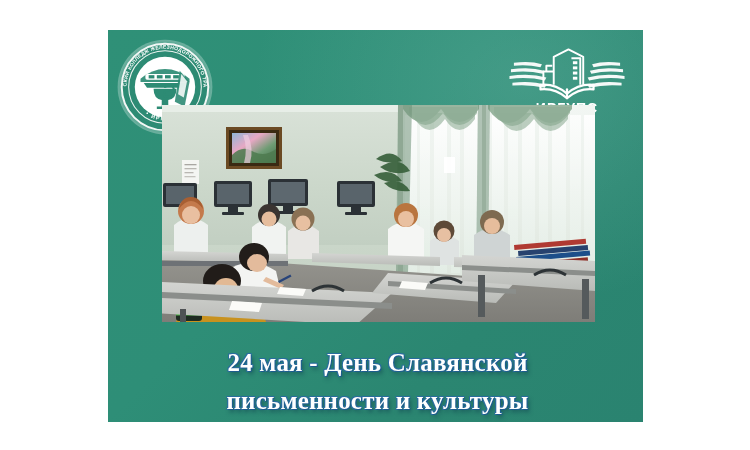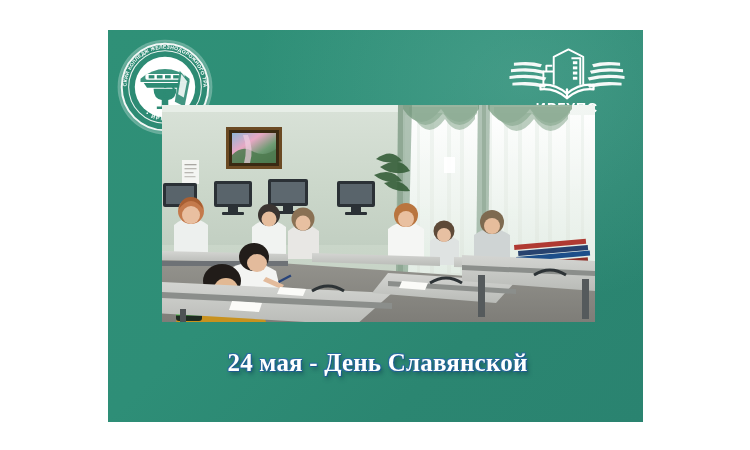--- a/index.html
+++ b/index.html
@@ -406,16 +406,17 @@
         <g fill="none" stroke="#2d3336" stroke-width="3">
           <path d="M150 186 q16 -10 32 0"></path>
           <path d="M268 178 q16 -10 32 0"></path>
           <path d="M372 170 q16 -10 32 0"></path>
         </g>
       </svg>
     </div>
 
     <div id="caption">
       <span class="cap-line">24 мая - День Славянской</span>
+      <span class="cap-line">письменности и культуры</span>
     </div>
 
   </div>
 </div>
 
 </body></html>

